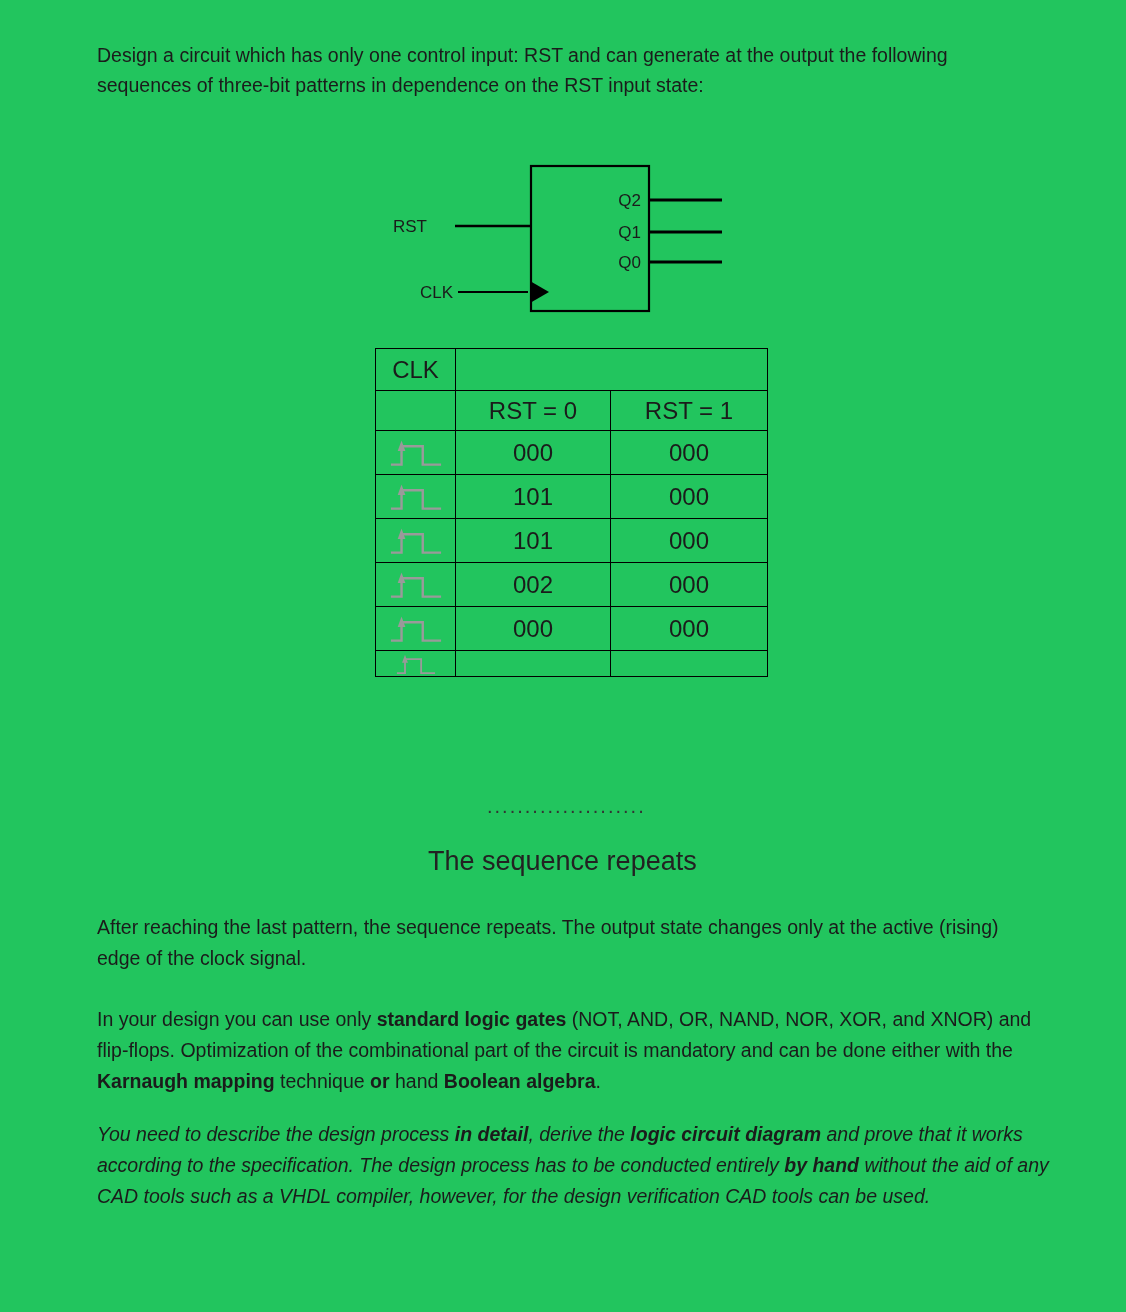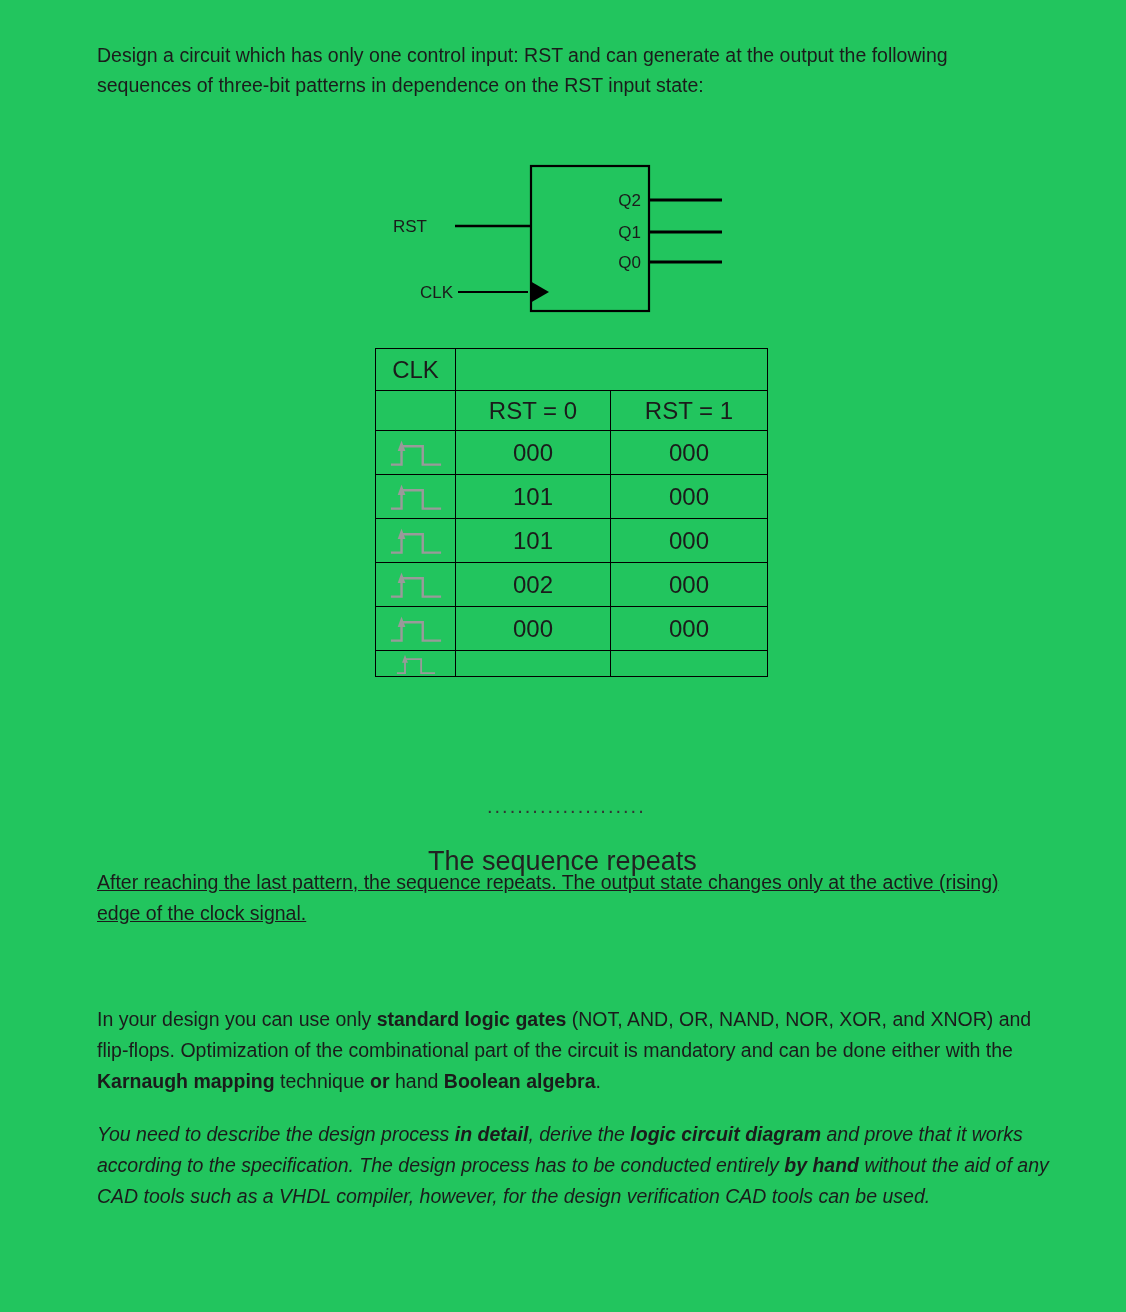--- a/index.html
+++ b/index.html
@@ -70,21 +70,21 @@
     color: #222;
     margin-top: 24px;
   }
   .para {
     position: absolute;
     left: 97px;
     font-size: 19.5px;
     line-height: 31px;
     color: #1b1b1b;
   }
-  #para-after   { top: 867px;  width: 940px; text-decoration: underline; }
+  #para-after   { top: 912px;  width: 940px; }
   #para-design  { top: 1004px; width: 950px; }
   #para-process { top: 1119px; width: 955px; font-style: italic; }
   .para b { font-weight: bold; }
 </style>
 </head>
 <body>
 
 <div class="page">
 
   <p class="intro">Design a circuit which has only one control input: RST and can generate at the output the following sequences of three-bit patterns in dependence on the RST input state:</p>

